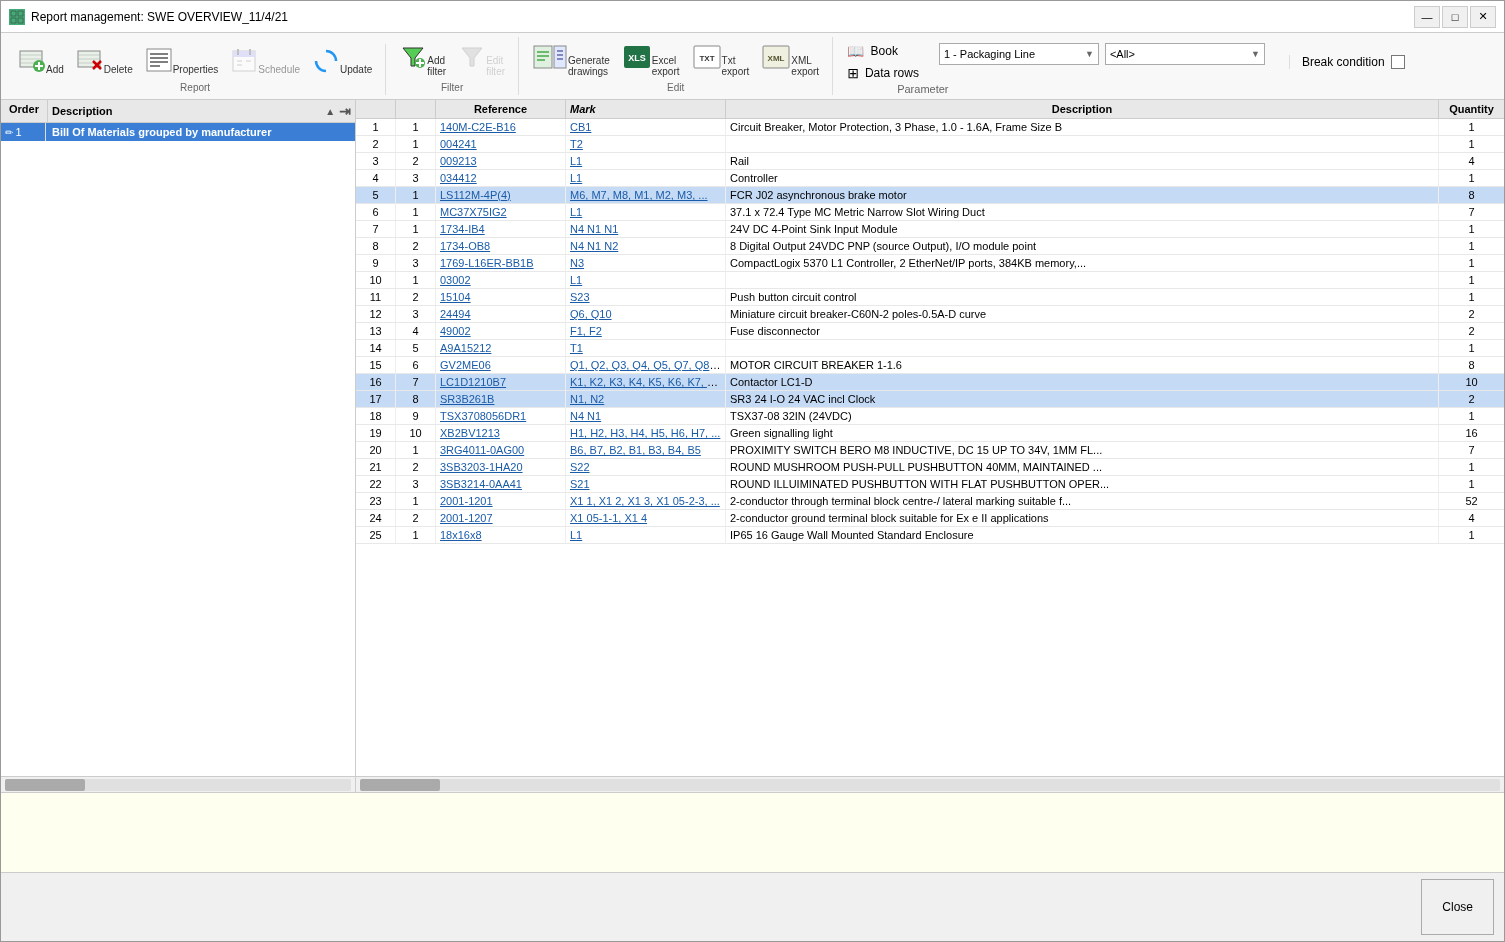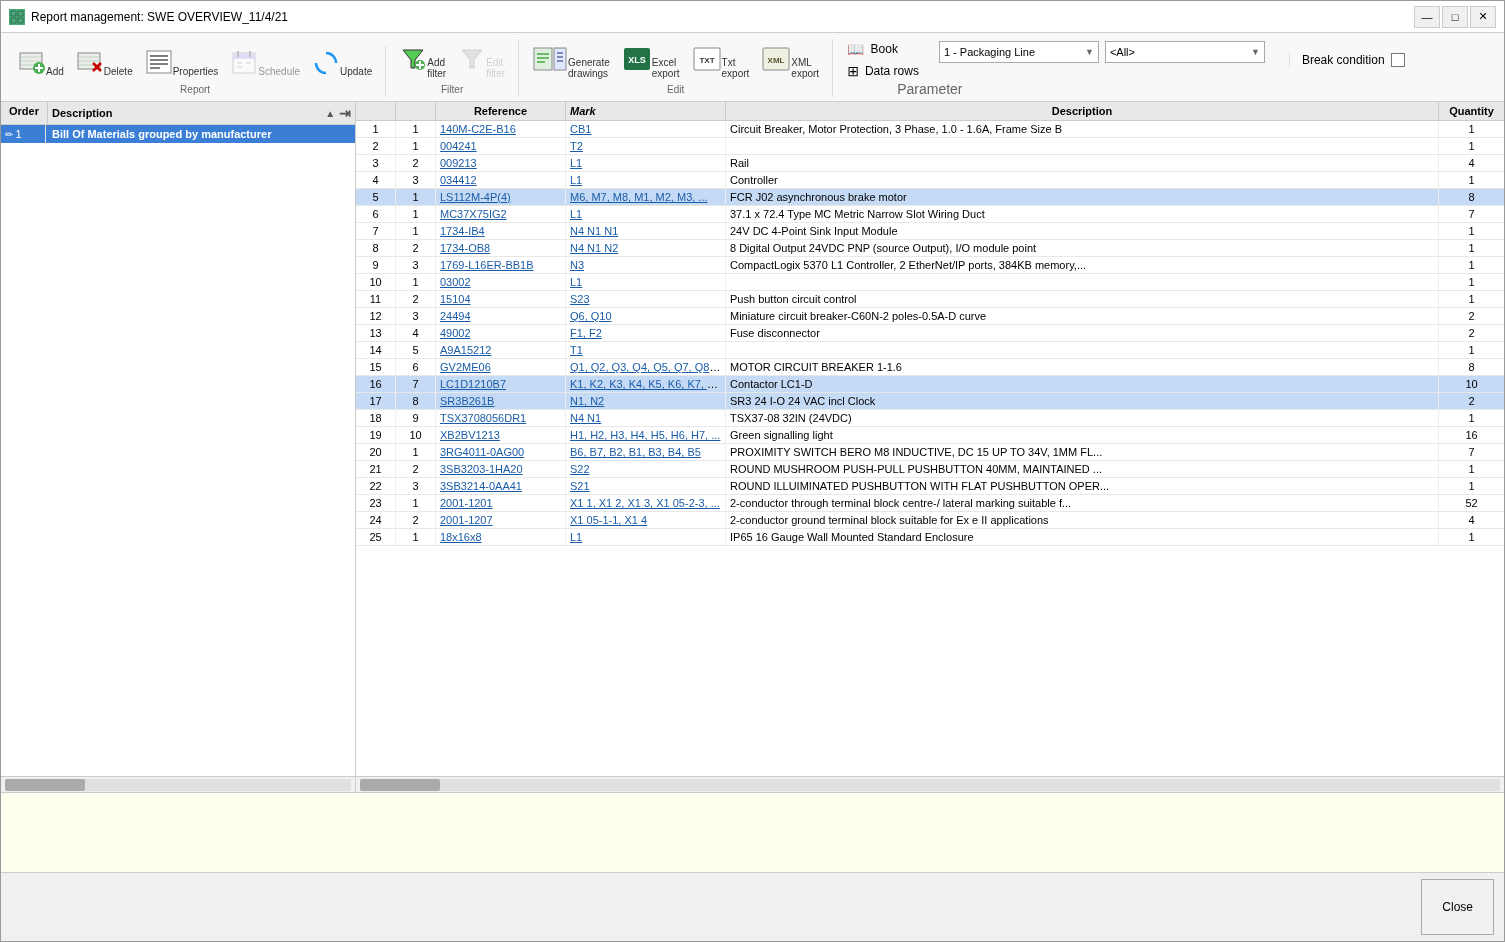--- a/index.html
+++ b/index.html
@@ -17,21 +17,21 @@
     .toolbar-group { display: flex; flex-direction: column; align-items: center; border-right: 1px solid #ddd; padding: 0 8px 0 4px; margin-right: 4px; }
     .toolbar-buttons { display: flex; gap: 2px; align-items: flex-end; }
     .toolbar-label { font-size: 10px; color: #666; margin-top: 2px; padding-bottom: 2px; }
     .tb-btn { display: flex; flex-direction: row; align-items: center; cursor: pointer; padding: 2px 4px; border: 1px solid transparent; border-radius: 2px; min-width: 36px; }
     .tb-btn .icon { font-size: 22px; line-height: 1; }
     .tb-btn .label { font-size: 10px; color: #333; margin-top: 15px; }
     .tb-btn.disabled { opacity: 0.5; cursor: default; }
     .dropdown-box { border: 1px solid #aaa; background: white; padding: 2px 4px; min-width: 140px; font-size: 11px; display: flex; align-items: center; justify-content: space-between; cursor: pointer; height: 22px; }
     .dropdown-arrow { font-size: 9px; color: #666; }
     .break-checkbox { width: 14px; height: 14px; border: 1px solid #777; background: white; }
-    .param-group-label { font-size: 14px; color: #666; text-align: center; margin-top: 2px; }
+    .param-group-label { font-size: 11px; color: #666; text-align: center; margin-top: 2px; }
     
     .left-panel { width: 355px; min-width: 355px; display: flex; flex-direction: column; border-right: 1px solid #ccc; background: #fff; }
     .left-panel-header { display: flex; background: #e8e8e8; border-bottom: 1px solid #ccc; font-size: 11px; font-weight: bold; }
     .col-order { width: 47px; padding: 3px 4px; border-right: 1px solid #ccc; text-align: center; }
     .col-desc-header { flex: 1; padding: 3px 4px; display: flex; justify-content: space-between; align-items: center; }
     .sort-arrow { color: #555; font-size: 10px; }
     .pin-icon { color: #555; font-size: 14px; }
     .left-panel-item { display: flex; align-items: center; cursor: pointer; }
     .left-panel-item.selected { background: #3a7fd5; color: white; }
     .item-order { width: 45px; padding: 3px 4px; border-right: 1px solid #ddd; text-align: center; font-size: 11px; display: flex; align-items: center; gap: 2px; }

